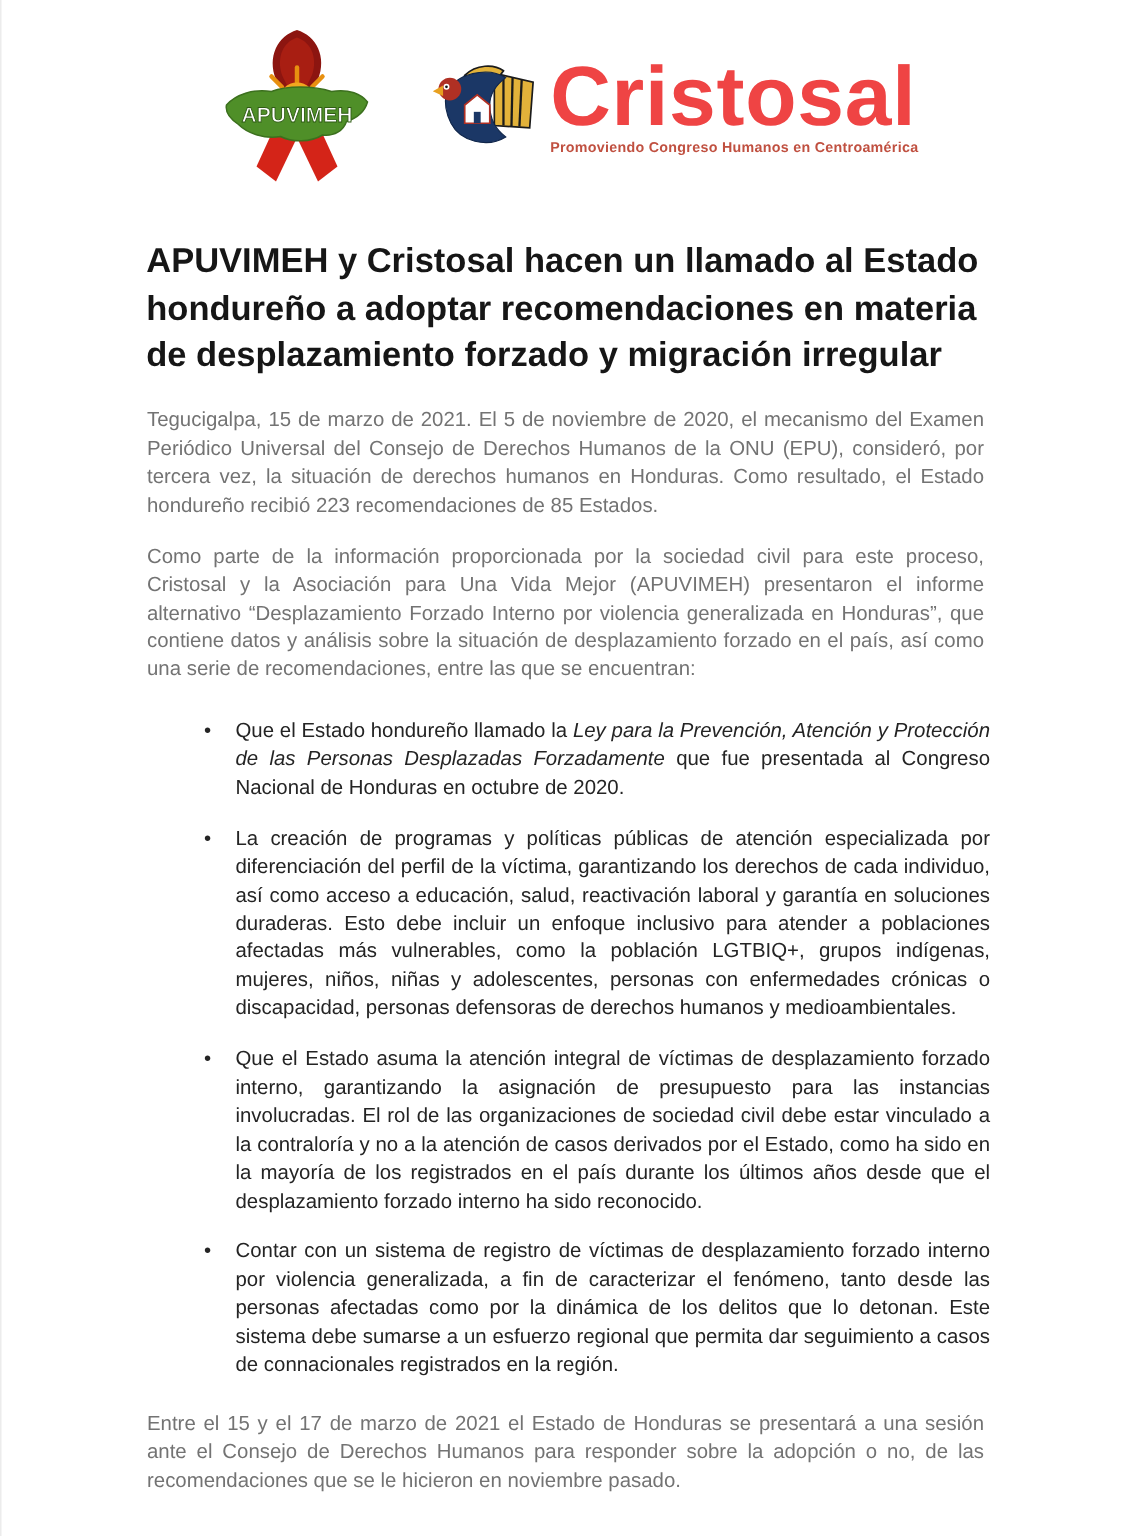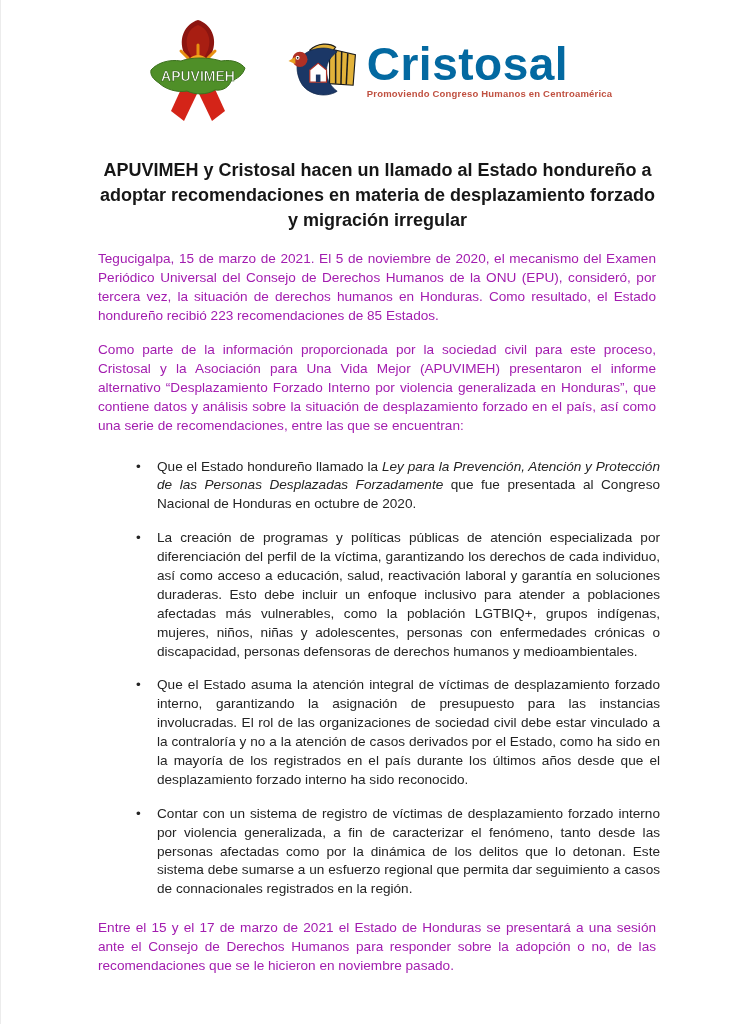--- a/index.html
+++ b/index.html
@@ -30,52 +30,52 @@
   .apuvimeh-logo { width: 110px; height: 110px; flex: 0 0 auto; }
   .cristosal-logo {
     display: flex;
     align-items: center;
     gap: 4px;
     flex: 0 0 auto;
   }
   .cristosal-bird { width: 76px; height: 76px; }
   .cristosal-textblock { display: flex; flex-direction: column; }
   .cristosal-name {
-    font-size: 46px;
+    font-size: 56px;
     font-weight: bold;
-    color: #0369a1;
+    color: #ef4444;
     letter-spacing: 0.5px;
     line-height: 1.0;
   }
   .cristosal-tagline {
     font-size: 9.5px;
     font-weight: bold;
     color: #c05040;
     margin-top: 1px;
     letter-spacing: 0.2px;
   }
   h1.title {
     margin: 32px auto 0 auto;
     max-width: 560px;
-    text-align: center;
-    font-size: 18px;
+    text-align: left;
+    font-size: 23px;
     line-height: 1.38;
     font-weight: bold;
     color: #161616;
   }
   .body-text {
     margin: 0;
     padding: 0 94px 0 97px;
   }
   .body-text p {
     margin: 0 4px 15px 0;
     font-size: 13.6px;
     line-height: 1.39;
     text-align: justify;
-    color: #a21caf;
+    color: #737373;
   }
   p.first { margin-top: 18px; }
   ul.recs {
     list-style: none;
     margin: 22px 0 20px 0;
     padding: 0 0 0 38px;
   }
   ul.recs li {
     position: relative;
     padding-left: 21px;

